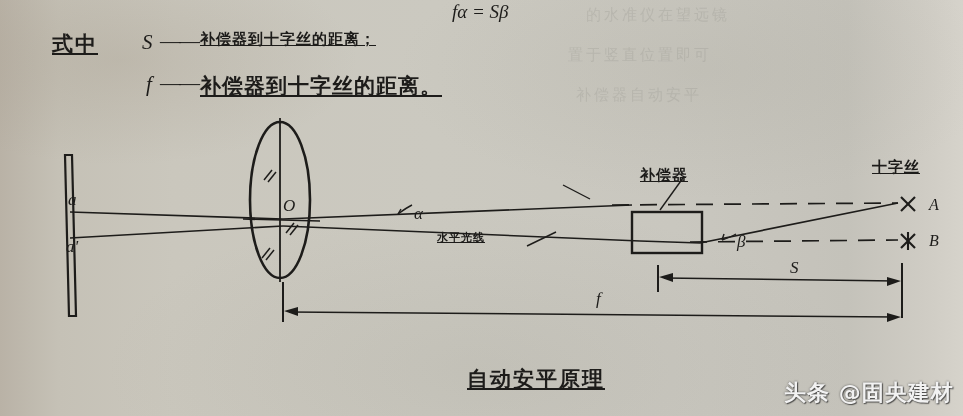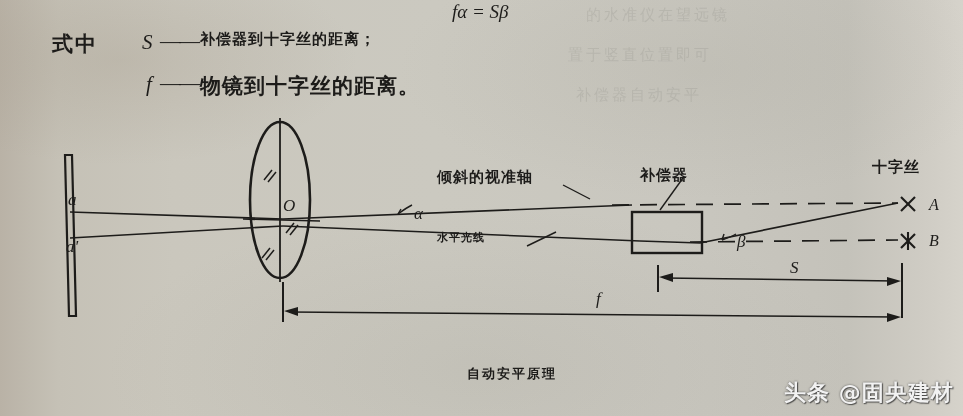--- a/index.html
+++ b/index.html
@@ -32,21 +32,21 @@
     font-size:15px;
     letter-spacing:3px;
     white-space:nowrap;
     font-family:"DejaVu Sans", sans-serif;
     transform:scaleY(1.05);
     pointer-events:none;
     user-select:none;
   }
 
   .txt{position:absolute;color:#1d1c1a;white-space:nowrap;}
-  .cjk{font-family:"DejaVu Sans","Liberation Sans",sans-serif;font-weight:700;}
+  .cjk{font-family:"DejaVu Sans","Liberation Sans",sans-serif;font-weight:700;text-decoration:underline;}
   .ital{font-family:"Liberation Serif",serif;font-style:italic;}
 
   
   #formula{left:452px;top:1px;font-size:19px;}
   #shizhong{left:52px;top:30px;font-size:21px;letter-spacing:2px;}
   #line1-sym{left:142px;top:30px;font-size:21px;}
   #line1-dash{left:160px;top:29px;font-size:21px;letter-spacing:-2px;}
   #line1-txt{left:200px;top:30px;font-size:15px;letter-spacing:1px;}
   #line2-sym{left:146px;top:72px;font-size:21px;}
   #line2-dash{left:160px;top:71px;font-size:21px;letter-spacing:-2px;}
@@ -60,21 +60,21 @@
   #lbl-beta  {left:737px;top:232px;font-size:17px;}
   #lbl-S     {left:790px;top:258px;font-size:17px;}
   #lbl-f     {left:596px;top:289px;font-size:17px;}
   #lbl-A     {left:929px;top:196px;font-size:16px;}
   #lbl-B     {left:929px;top:232px;font-size:16px;}
 
   #lbl-incline{left:437px;top:168px;font-size:15px;letter-spacing:1px;}
   #lbl-horiz  {left:437px;top:230px;font-size:11px;letter-spacing:1px;}
   #lbl-comp   {left:640px;top:166px;font-size:15px;letter-spacing:1px;}
   #lbl-cross  {left:872px;top:158px;font-size:15px;letter-spacing:1px;}
-  #caption    {left:467px;top:365px;font-size:13px;letter-spacing:2px;}
+  #caption    {left:467px;top:365px;font-size:21px;letter-spacing:2px;}
 
   
   #watermark{
     position:absolute;left:768px;top:378px;
     font-family:"DejaVu Sans","Liberation Sans",sans-serif;
     font-weight:700;font-size:22px;letter-spacing:1px;
     color:#f2f2f2;
     text-shadow:0 0 2px rgba(60,60,60,.85), 1px 1px 1px rgba(40,40,40,.7);
     white-space:nowrap;
     margin-left:16px;
@@ -96,21 +96,21 @@
   <div class="txt ital" id="formula">fα = Sβ</div>
 
   <div class="txt cjk" id="shizhong">式中</div>
 
   <div class="txt ital" id="line1-sym">S</div>
   <div class="txt" id="line1-dash">——</div>
   <div class="txt cjk" id="line1-txt">补偿器到十字丝的距离；</div>
 
   <div class="txt ital" id="line2-sym">f</div>
   <div class="txt" id="line2-dash">——</div>
-  <div class="txt cjk" id="line2-txt">物镜到十字丝的距离。</div>
+  <div class="txt cjk" id="line2-txt">补偿器到十字丝的距离。</div>
 
   <svg id="art" viewBox="0 0 963 416">
 
     <g>
       <polygon points="65,155 72,155 76,316 69,316" fill="none" stroke="#1d1c1a" stroke-width="2.2"></polygon>
     </g>
 
     <path d="M70,212 L283,219" fill="none" stroke="#1d1c1a" stroke-width="1.6"></path>
     <path d="M283,219 L632,205" fill="none" stroke="#1d1c1a" stroke-width="1.6"></path>
 
@@ -185,21 +185,20 @@
   <div class="txt ital" id="lbl-a">a</div>
   <div class="txt ital" id="lbl-ap">a'</div>
   <div class="txt ital" id="lbl-O">O</div>
   <div class="txt ital" id="lbl-alpha">α</div>
   <div class="txt ital" id="lbl-beta">β</div>
   <div class="txt ital" id="lbl-S">S</div>
   <div class="txt ital" id="lbl-f">f</div>
   <div class="txt ital" id="lbl-A">A</div>
   <div class="txt ital" id="lbl-B">B</div>
 
-  <div class="txt cjk" id="lbl-incline">倾斜的视准轴</div>
   <div class="txt cjk" id="lbl-horiz">水平光线</div>
   <div class="txt cjk" id="lbl-comp">补偿器</div>
   <div class="txt cjk" id="lbl-cross">十字丝</div>
 
   <div class="txt cjk" id="caption">自动安平原理</div>
 
   <div id="watermark">头条 @固央建材</div>
 </div>
 
 </body></html>

